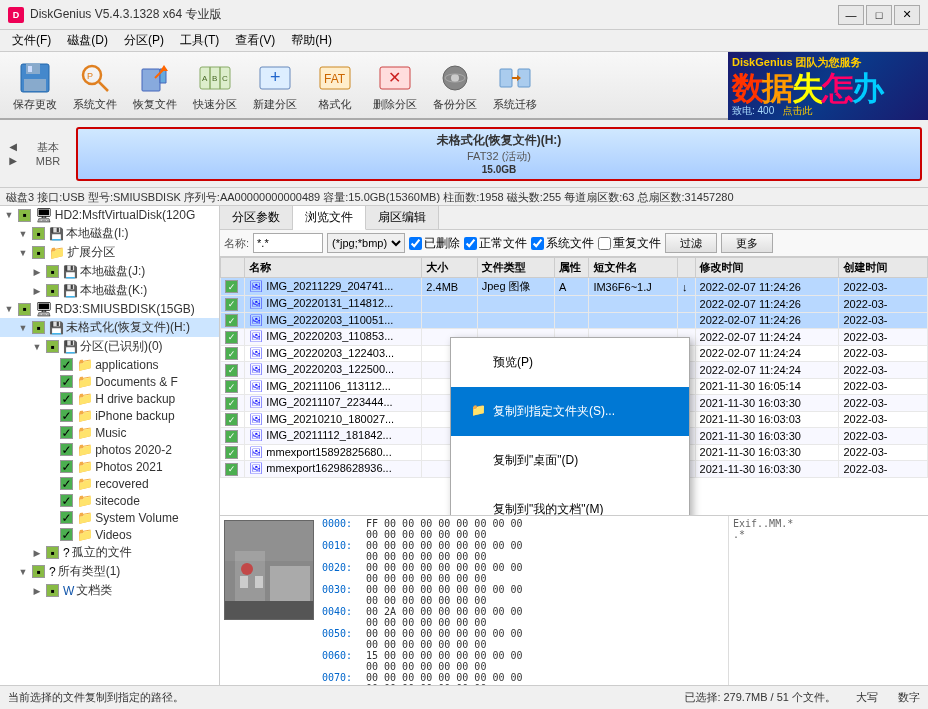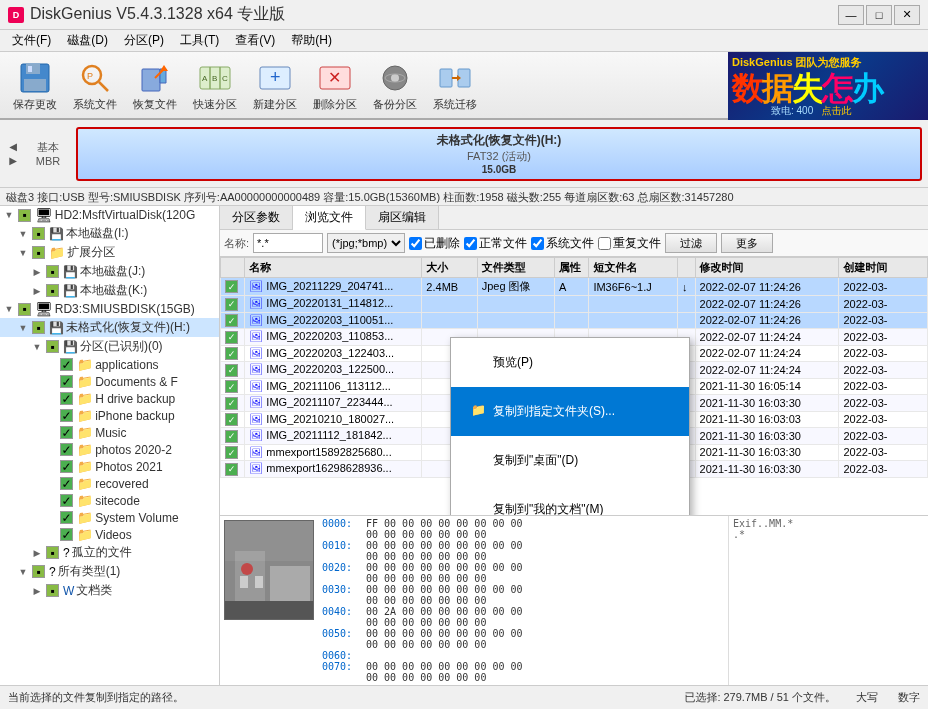--- a/index.html
+++ b/index.html
@@ -2,21 +2,21 @@
 <html><head>
   <meta charset="utf-8">
   <style>
     * { margin: 0; padding: 0; box-sizing: border-box; }
     body { font-family: 'Microsoft YaHei', SimSun, sans-serif; font-size: 12px; background: #f0f0f0; width: 928px; height: 709px; overflow: hidden; }
     
     
     .title-bar { background: #f0f0f0; height: 30px; display: flex; align-items: center; justify-content: space-between; padding: 0 8px; border-bottom: 1px solid #ccc; }
     .title-bar-left { display: flex; align-items: center; gap: 6px; }
     .title-bar-icon { width: 16px; height: 16px; background: #e05; border-radius: 2px; display: flex; align-items: center; justify-content: center; color: white; font-size: 9px; font-weight: bold; }
-    .title-text { font-size: 16px; color: #333; }
+    .title-text { font-size: 12px; color: #333; }
     .title-bar-controls { display: flex; gap: 2px; }
     .title-btn { width: 26px; height: 20px; border: 1px solid #aaa; background: #e8e8e8; cursor: pointer; display: flex; align-items: center; justify-content: center; font-size: 11px; }
     
     
     .menu-bar { background: #f0f0f0; height: 22px; display: flex; align-items: center; padding: 0 4px; border-bottom: 1px solid #ccc; }
     .menu-item { padding: 2px 8px; cursor: pointer; font-size: 12px; }
     
     
     .toolbar { background: linear-gradient(to bottom, #f8f8f8, #e8e8e8); height: 68px; display: flex; align-items: center; padding: 4px 6px; gap: 2px; border-bottom: 2px solid #aaa; position: relative; }
     .tool-btn { display: flex; flex-direction: column; align-items: center; width: 58px; height: 58px; cursor: pointer; border: 1px solid transparent; padding: 4px 2px; border-radius: 2px; }
@@ -175,20 +175,29 @@
       <svg width="34" height="34" viewBox="0 0 34 34">
         <rect x="2" y="6" width="30" height="22" rx="2" fill="#ddeeff" stroke="#6688bb"></rect>
         <text x="12" y="22" font-size="18" fill="#2266cc">+</text>
       </svg>
     </div>
     <span class="tool-label">新建分区</span>
   </div>
   <div class="tool-btn">
     <div class="tool-icon">
       <svg width="34" height="34" viewBox="0 0 34 34">
+        <rect x="2" y="6" width="30" height="22" rx="2" fill="#ffeecc" stroke="#cc8822"></rect>
+        <text x="6" y="22" font-size="12" fill="#cc6600">FAT</text>
+      </svg>
+    </div>
+    <span class="tool-label">格式化</span>
+  </div>
+  <div class="tool-btn">
+    <div class="tool-icon">
+      <svg width="34" height="34" viewBox="0 0 34 34">
         <rect x="2" y="6" width="30" height="22" rx="2" fill="#ffdddd" stroke="#cc4444"></rect>
         <text x="10" y="22" font-size="16" fill="#cc2222">✕</text>
       </svg>
     </div>
     <span class="tool-label">删除分区</span>
   </div>
   <div class="tool-btn">
     <div class="tool-icon">
       <svg width="34" height="34" viewBox="0 0 34 34">
         <circle cx="17" cy="17" r="12" fill="#888" stroke="#666"></circle>
@@ -209,21 +218,21 @@
     </div>
     <span class="tool-label">系统迁移</span>
   </div>
 
   <div class="ad-banner">
     <div style="flex:1">
       <div style="color:#ffcc00; font-size:11px; font-weight:bold; margin-bottom:2px;">DiskGenius 团队为您服务</div>
       <div style="font-size:32px; font-weight:900; line-height:1; letter-spacing:-2px;">
         <span style="color:#ff3300;">数</span><span style="color:#ff9900;">据</span><span style="color:#ffff00;">失</span><span style="color:#ff0066;">怎</span><span style="color:#00ccff;">办</span>
       </div>
-      <div style="color:#aaddff; font-size:10px;margin-left:39px;">
+      <div style="color:#aaddff; font-size:10px;">
         <span>致电: 400</span> &nbsp; <span style="color:#ffcc00;">点击此</span>
       </div>
     </div>
   </div>
 </div>
 
 <div class="disk-viz">
   <div class="nav-arrows">
     <div class="nav-arrow">◀</div>
     <div class="nav-arrow">▶</div>
@@ -657,20 +666,21 @@
             <div class="hex-row">
               <span class="hex-addr">0040:</span>
               <span class="hex-bytes">00 2A 00 00 00 00 00 00  00 00 00 00 00 00 00 00</span>
             </div>
             <div class="hex-row">
               <span class="hex-addr">0050:</span>
               <span class="hex-bytes">00 00 00 00 00 00 00 00  00 00 00 00 00 00 00 00</span>
             </div>
             <div class="hex-row">
               <span class="hex-addr">0060:</span>
+              <span class="hex-bytes">15 00 00 00 00 00 00 00  00 00 00 00 00 00 00 00</span>
             </div>
             <div class="hex-row">
               <span class="hex-addr">0070:</span>
               <span class="hex-bytes">00 00 00 00 00 00 00 00  00 00 00 00 00 00 00 00</span>
             </div>
           </div>
 
         <div style="font-family: monospace; font-size:10px; padding:2px 4px; overflow:auto; width:200px; flex-shrink:0; border-left:1px solid #ddd;" id="hex-ascii-panel">
         <div><span class="hex-ascii">Exif..MM.*</span></div>
             <div><span class="hex-ascii"></span></div>

